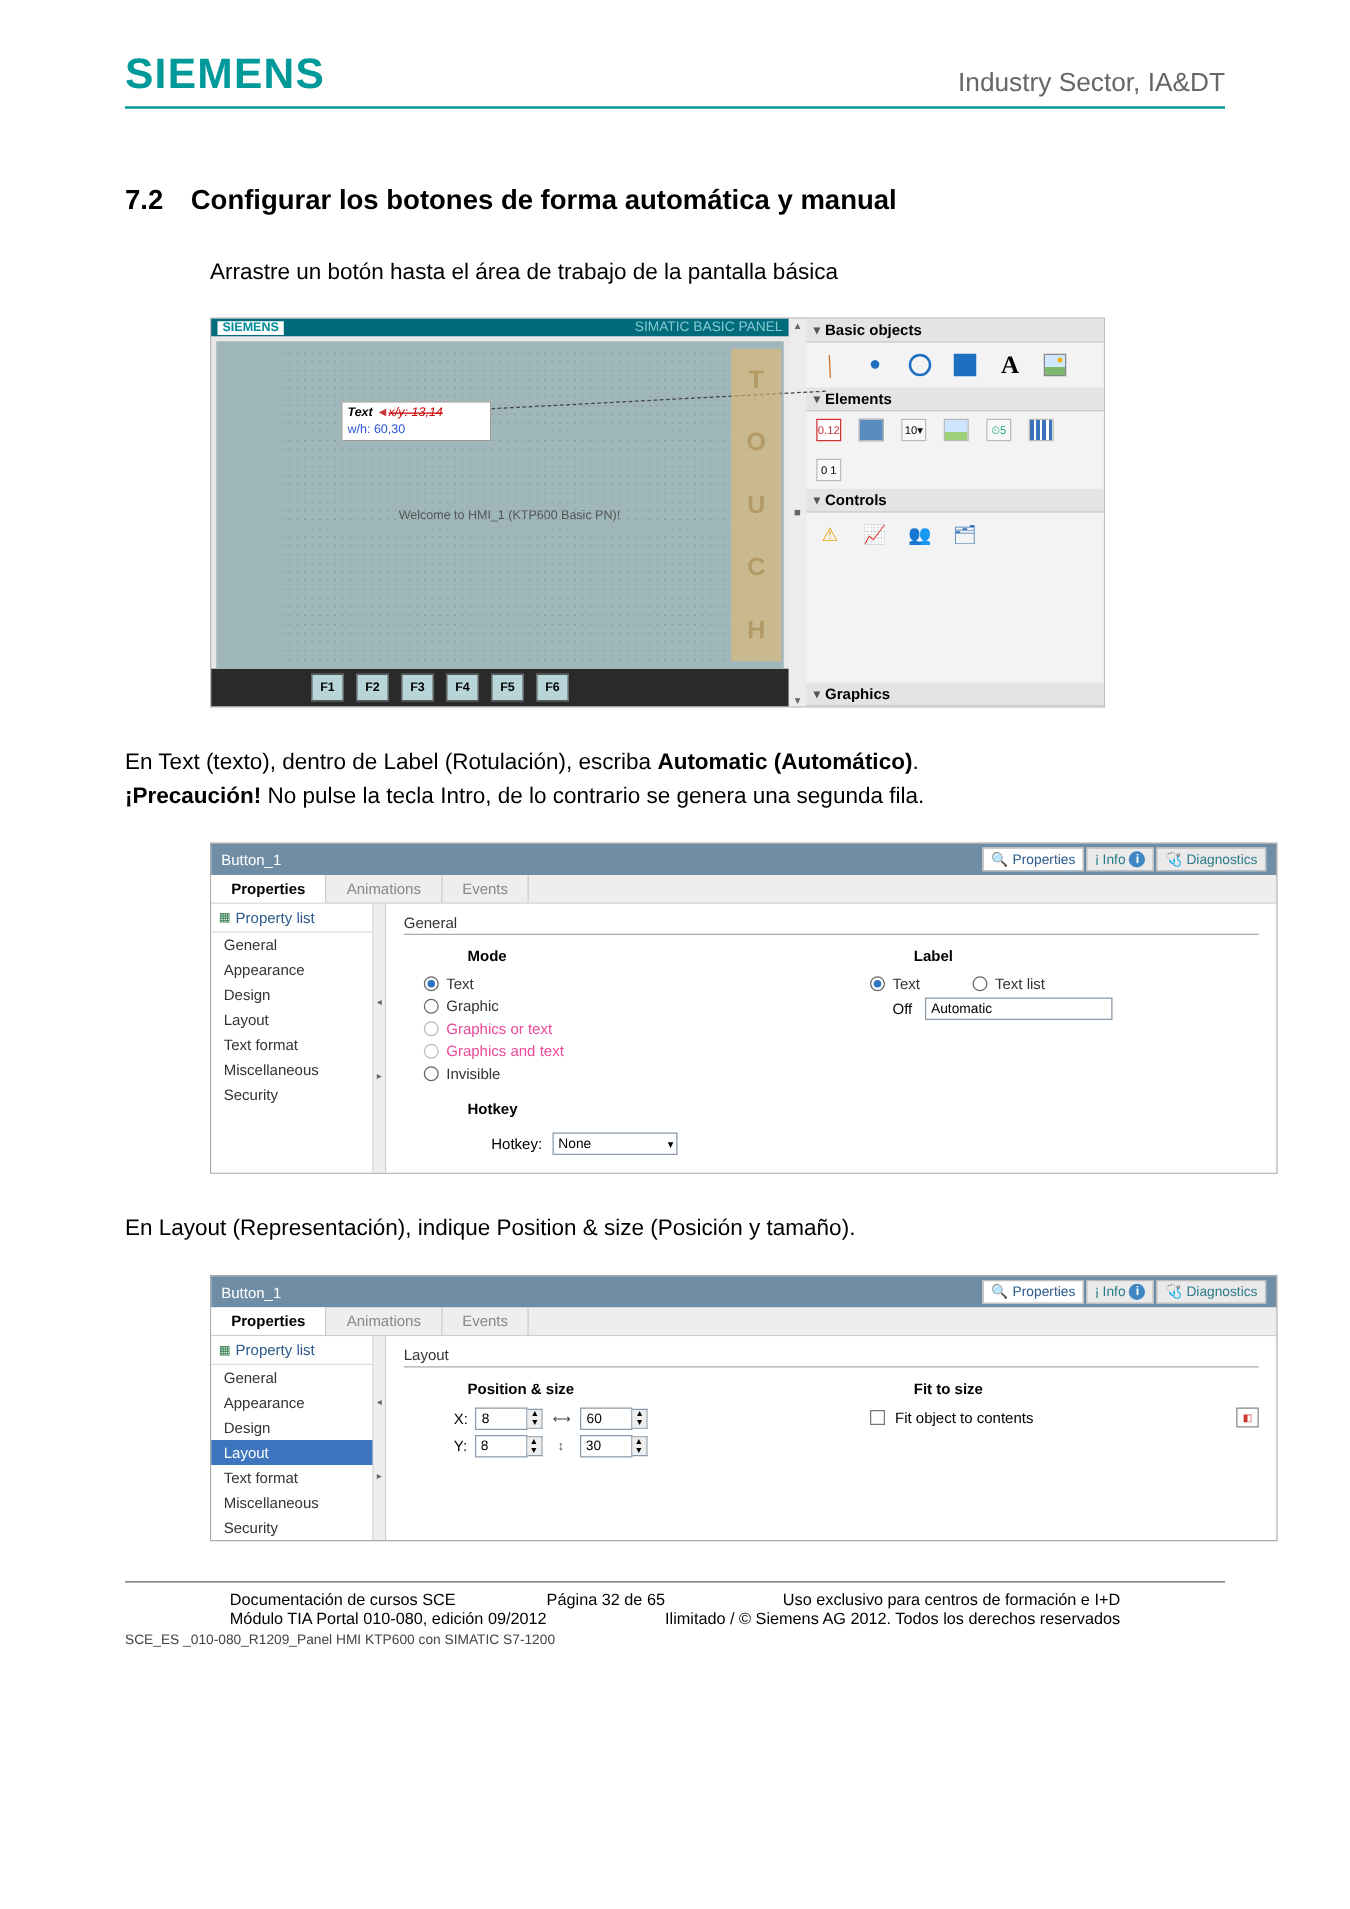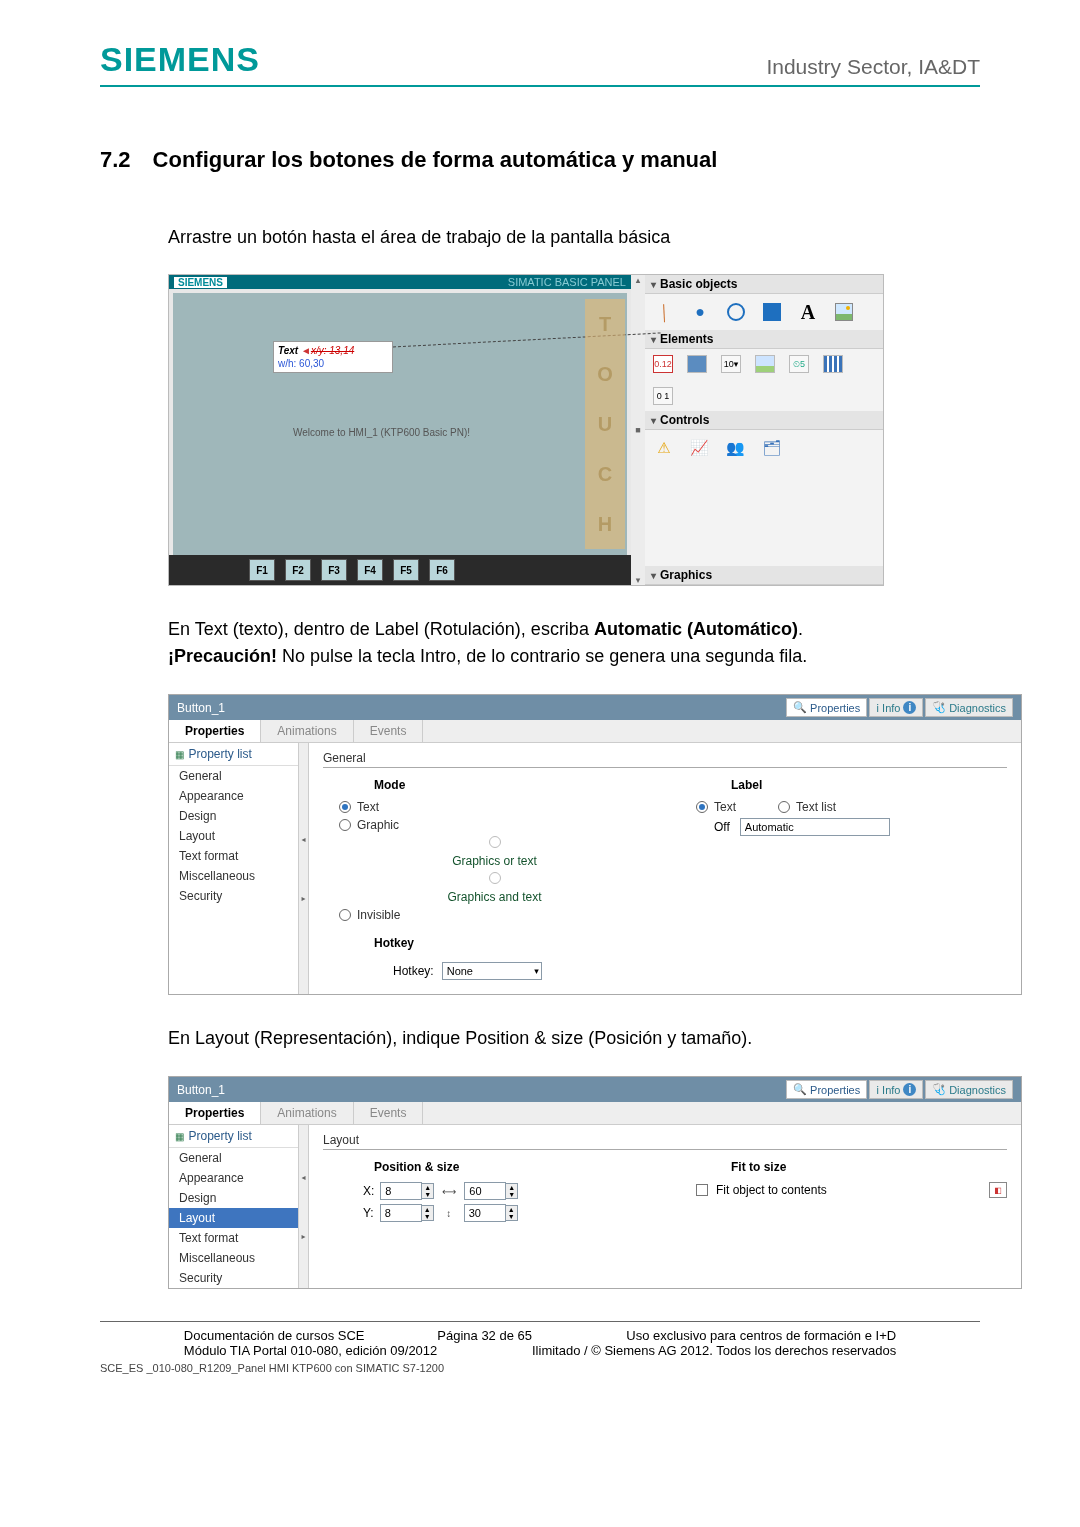--- a/index.html
+++ b/index.html
@@ -1,41 +1,41 @@
 <!DOCTYPE html>
 <html><head>
 <meta charset="utf-8">
 <style>
   * { box-sizing: border-box; margin: 0; padding: 0; }
   body { background: #fff; width: 1080px; font-family: Arial, Helvetica, sans-serif; color: #000; }
   .page { padding: 40px 100px 30px 100px; }
   .header-bar { display: flex; justify-content: space-between; align-items: flex-end; border-bottom: 2px solid #009999; padding-bottom: 6px; margin-bottom: 60px; }
   .logo { font-family: Arial, sans-serif; font-weight: 900; font-size: 34px; color: #009999; letter-spacing: 1px; }
   .header-right { font-size: 21px; color: #666; }
-  .section-row { display: flex; gap: 22px; margin-bottom: 52px; }
+  .section-row { display: flex; gap: 22px; margin-bottom: 32px; }
   .section-num { font-size: 22px; font-weight: bold; }
   .section-title { font-size: 22px; font-weight: bold; }
   .body-text { margin-left: 68px; margin-bottom: 24px; font-size: 18px; line-height: 1.4; }
-  .body-para { margin-left: 68px; margin-bottom: 24px; font-size: 18px; line-height: 1.5; }
+  .body-para { margin-bottom: 24px; font-size: 18px; line-height: 1.5; }
   .panel-wrap { margin-left: 68px; margin-bottom: 30px; }
 
   
   .shot1 { width: 716px; height: 312px; display: flex; border: 1px solid #bbb; background: #e8e8e8; position: relative; }
   .shot1-left { width: 462px; display: flex; flex-direction: column; }
   .sim-hdr { background: #006b7b; color: #a6d8df; font-size: 11px; height: 14px; display: flex; justify-content: space-between; align-items: center; padding: 0 5px; }
   .sim-brand { background: #fff; color: #008b99; font-weight: 900; font-size: 10px; padding: 0 4px; }
   .sim-title { color: #86c9d2; }
   .sim-area { flex: 1; background: #9fb7ba; position: relative; margin: 4px 4px 0 4px; }
   .dot-area { position: absolute; top: 6px; left: 50px; right: 6px; bottom: 6px; background-image: radial-gradient(#7f9a9d 0.5px, transparent 0.5px); background-size: 6px 7px; }
   .tex-box { position: absolute; top: 48px; left: 100px; width: 120px; background: #fff; border: 1px solid #999; font-size: 10px; padding: 2px 4px; line-height: 1.3; }
   .tex-box .ln1 { color: #333; font-style: italic; }
   .tex-box .ln1 b { color:#000; }
   .tex-box .ln1 .red { color:#c00; text-decoration: line-through; }
   .tex-box .ln2 { color: #2a56d6; }
-  .wel-line { position: absolute; top: 134px; left: 120px; font-size: 10px; color:#555; }
+  .wel-line { position: absolute; top: 134px; left: 146px; font-size: 10px; color:#555; }
   .drag-line { position:absolute; top:54px; left:210px; width:278px; height:1px; border-top:1px dashed #444; transform: rotate(-3deg); transform-origin: left; }
   .touch-bar { position:absolute; right:2px; top:6px; bottom:6px; width:40px; background:#e8bb74; opacity:.6; display:flex; flex-direction:column; justify-content:space-around; align-items:center; font-weight:bold; color:#c38a2d; font-size:20px; }
   .fkeys { height: 30px; background:#2a2a2a; display:flex; gap:10px; padding:4px 80px 4px 80px; }
   .fkey { width:26px; background:#b8d6da; border:1px solid #555; font-size:10px; font-weight:bold; display:flex; align-items:center; justify-content:center; }
   .scroll-col { width: 14px; background:#ececec; display:flex; flex-direction:column; justify-content:space-between; align-items:center; font-size:9px; color:#666; }
   .shot1-right { flex:1; background:#f3f3f3; display:flex; flex-direction:column; font-size:12px; }
   .tool-hdr { background:#e4e4e4; border-bottom:1px solid #ccc; padding:2px 6px; font-weight:bold; display:flex; align-items:center; gap:4px; }
   .tool-hdr::before { content:"▾"; font-size:10px; color:#555; }
   .tool-row { padding:6px 8px; display:flex; gap:14px; align-items:center; flex-wrap:wrap; min-height:36px; }
   .ico { width:22px; height:22px; display:flex; align-items:center; justify-content:center; font-size:16px; }
@@ -69,21 +69,21 @@
   .nudge-col { width:10px; background:#eee; border-right:1px solid #ccc; display:flex; flex-direction:column; justify-content:center; align-items:center; font-size:8px; color:#666; gap:50px; }
   .form-col { flex:1; padding:6px 14px 14px 14px; background:#fff; }
   .sec-line { color:#333; border-bottom:1px solid #aaa; margin:2px 0 8px 0; padding-bottom:2px; }
   .two-col { display:flex; gap:30px; }
   .grp { flex:1; }
   .grp-title { font-weight:bold; margin:2px 0 6px 6px;padding-left:45px; }
   .radio-row { display:flex; align-items:center; gap:6px; padding:2px 0 2px 16px; color:#333; }
   .radio { width:12px; height:12px; border:1px solid #666; border-radius:50%; display:inline-flex; align-items:center; justify-content:center; }
   .radio.on::after{ content:""; width:6px; height:6px; background:#2f74c0; border-radius:50%; }
   .radio.dis{ border-color:#bbb; }
-  .disabled{ color:#14532d;flex-direction:column; }
+  .disabled{ color:#ec4899; }
   .input-box { border:1px solid #8a9aa8; background:#fff; height:18px; font-size:11px; padding:1px 4px; }
   .off-row{ display:flex; align-items:center; gap:10px; padding:2px 0 2px 34px; }
   .on-row{ display:flex; align-items:center; gap:10px; padding:6px 0 2px 34px; }
   .chk{ width:12px; height:12px; border:1px solid #777; background:#fff; display:inline-block; }
   .hotkey-row{ display:flex; align-items:center; gap:8px; padding:6px 0 0 70px; }
   .dropdown{ border:1px solid #8a9aa8; background:#fff; height:18px; width:100px; display:flex; align-items:center; justify-content:space-between; padding:0 2px 0 4px; font-size:11px; }
   .dropdown::after{ content:"▾"; font-size:9px; }
 
   
   .posrow{ display:flex; align-items:center; gap:6px; padding:2px 0 2px 40px; }

